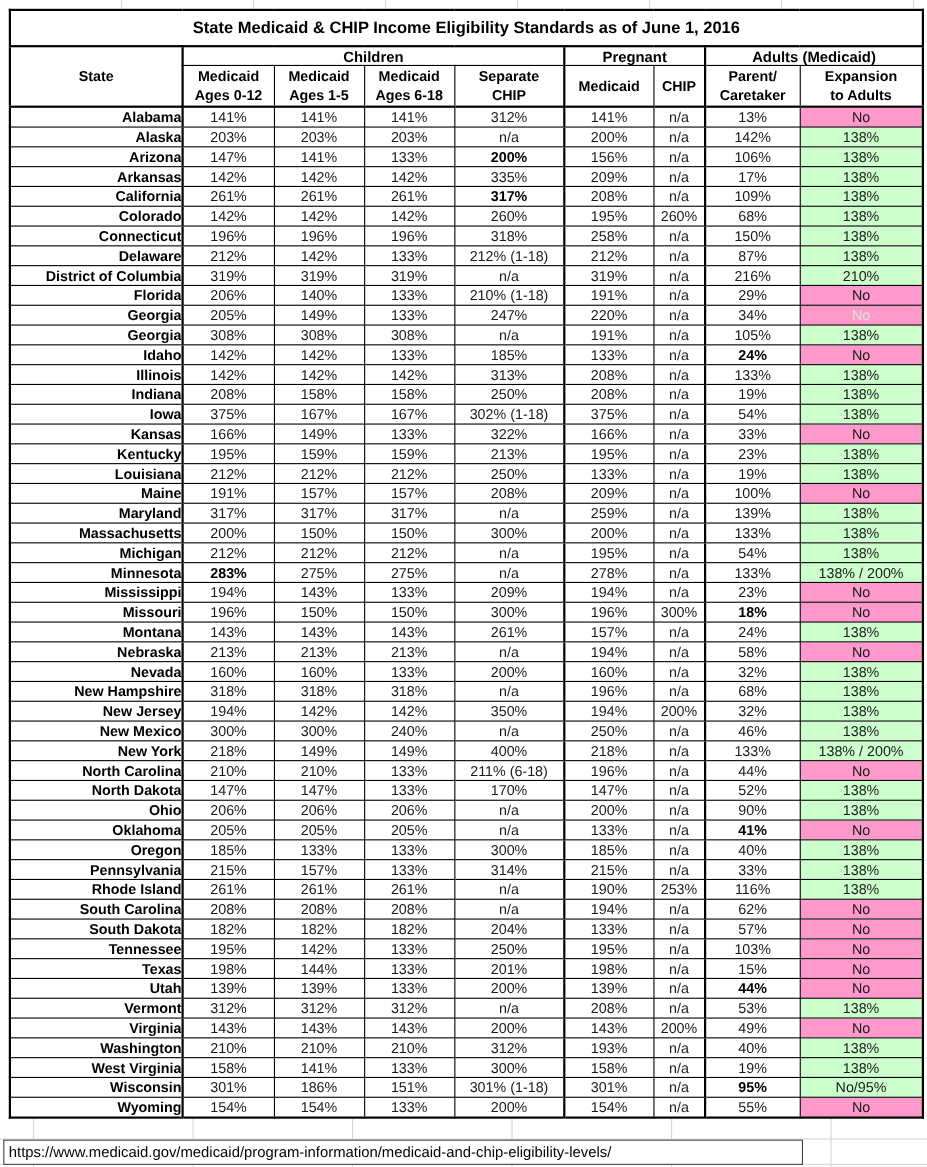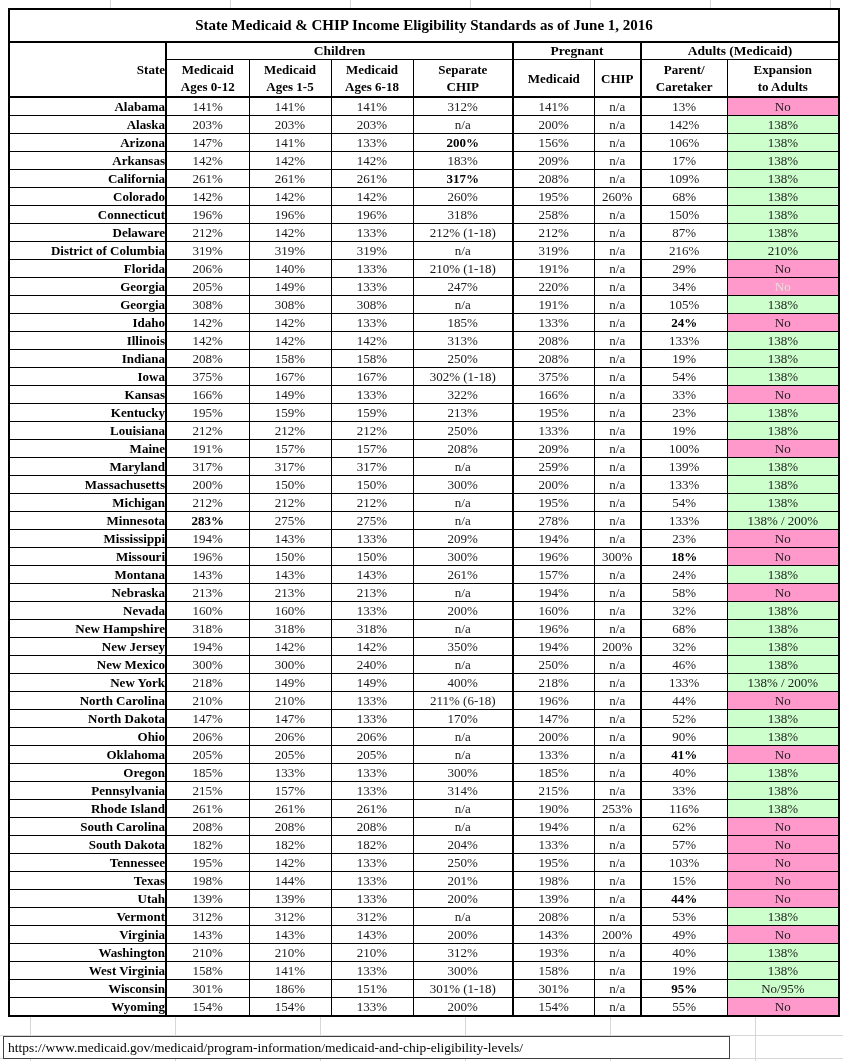--- a/index.html
+++ b/index.html
@@ -1,32 +1,32 @@
 <!DOCTYPE html>
 <html><head>
 <meta charset="utf-8">
 <style>
   html,body{margin:0;padding:0;background:#ffffff;}
   .page{position:relative;width:843px;height:1061px;background:#ffffff;overflow:hidden;
-        font-family:Liberation Serif, serif;color:#000;}
+        font-family:Liberation Sans, sans-serif;color:#000;}
   
   .gline-v{position:absolute;width:1px;background:#d6d6d6;}
   .gline-h{position:absolute;height:1px;background:#d6d6d6;}
   
   table.elig{position:absolute;left:8px;top:8px;width:830px;border-collapse:collapse;table-layout:fixed;
              border:2px solid #000;background:#fff;}
   table.elig td,table.elig th{padding:0;overflow:hidden;}
   .title-row th{height:31px;font-size:15px;font-weight:bold;text-align:center;vertical-align:middle;
                 border-bottom:2px solid #000;}
   .grp-row th{height:16px;font-size:13.5px;font-weight:bold;text-align:center;vertical-align:middle;
               border-bottom:1px solid #000;}
   .hdr2 th{height:36px;font-size:13px;font-weight:bold;text-align:center;vertical-align:middle;
            white-space:pre-line;line-height:17px;border-bottom:2px solid #000;border-left:1px solid #000;}
   th.state-hdr{border-right:2px solid #000;border-bottom:2px solid #000;font-size:13px;font-weight:bold;
-               vertical-align:middle;text-align:right;}
+               vertical-align:middle;text-align:center;}
   .sepr{border-right:2px solid #000 !important;}
   tbody td{height:17px;border:1px solid #000;font-size:13px;vertical-align:middle;line-height:17px;color:#1a1a1a;}
   td.state{font-weight:bold;text-align:right;padding-right:3px;border-right:2px solid #000;color:#000;}
   td.v{text-align:center;}
   td.exp{text-align:center;}
   td.b{font-weight:bold;color:#000;}
   
   .url-box{position:absolute;left:3px;top:1036px;width:721px;height:21px;border:1px solid #404040;
            background:#fff;font-size:13.5px;line-height:21px;padding-left:4px;white-space:nowrap;}
 </style>
@@ -127,21 +127,21 @@
       <td class="v">156%</td>
       <td class="v sepr">n/a</td>
       <td class="v">106%</td>
       <td class="exp" style="background: rgb(204, 255, 204);">138%</td>
     </tr>
         <tr>
       <td class="state">Arkansas</td>
       <td class="v">142%</td>
       <td class="v">142%</td>
       <td class="v">142%</td>
-      <td class="v sepr">183%</td>
+      <td class="v sepr">335%</td>
       <td class="v">209%</td>
       <td class="v sepr">n/a</td>
       <td class="v">17%</td>
       <td class="exp" style="background: rgb(204, 255, 204);">138%</td>
     </tr>
         <tr>
       <td class="state">California</td>
       <td class="v">261%</td>
       <td class="v">261%</td>
       <td class="v">261%</td>

